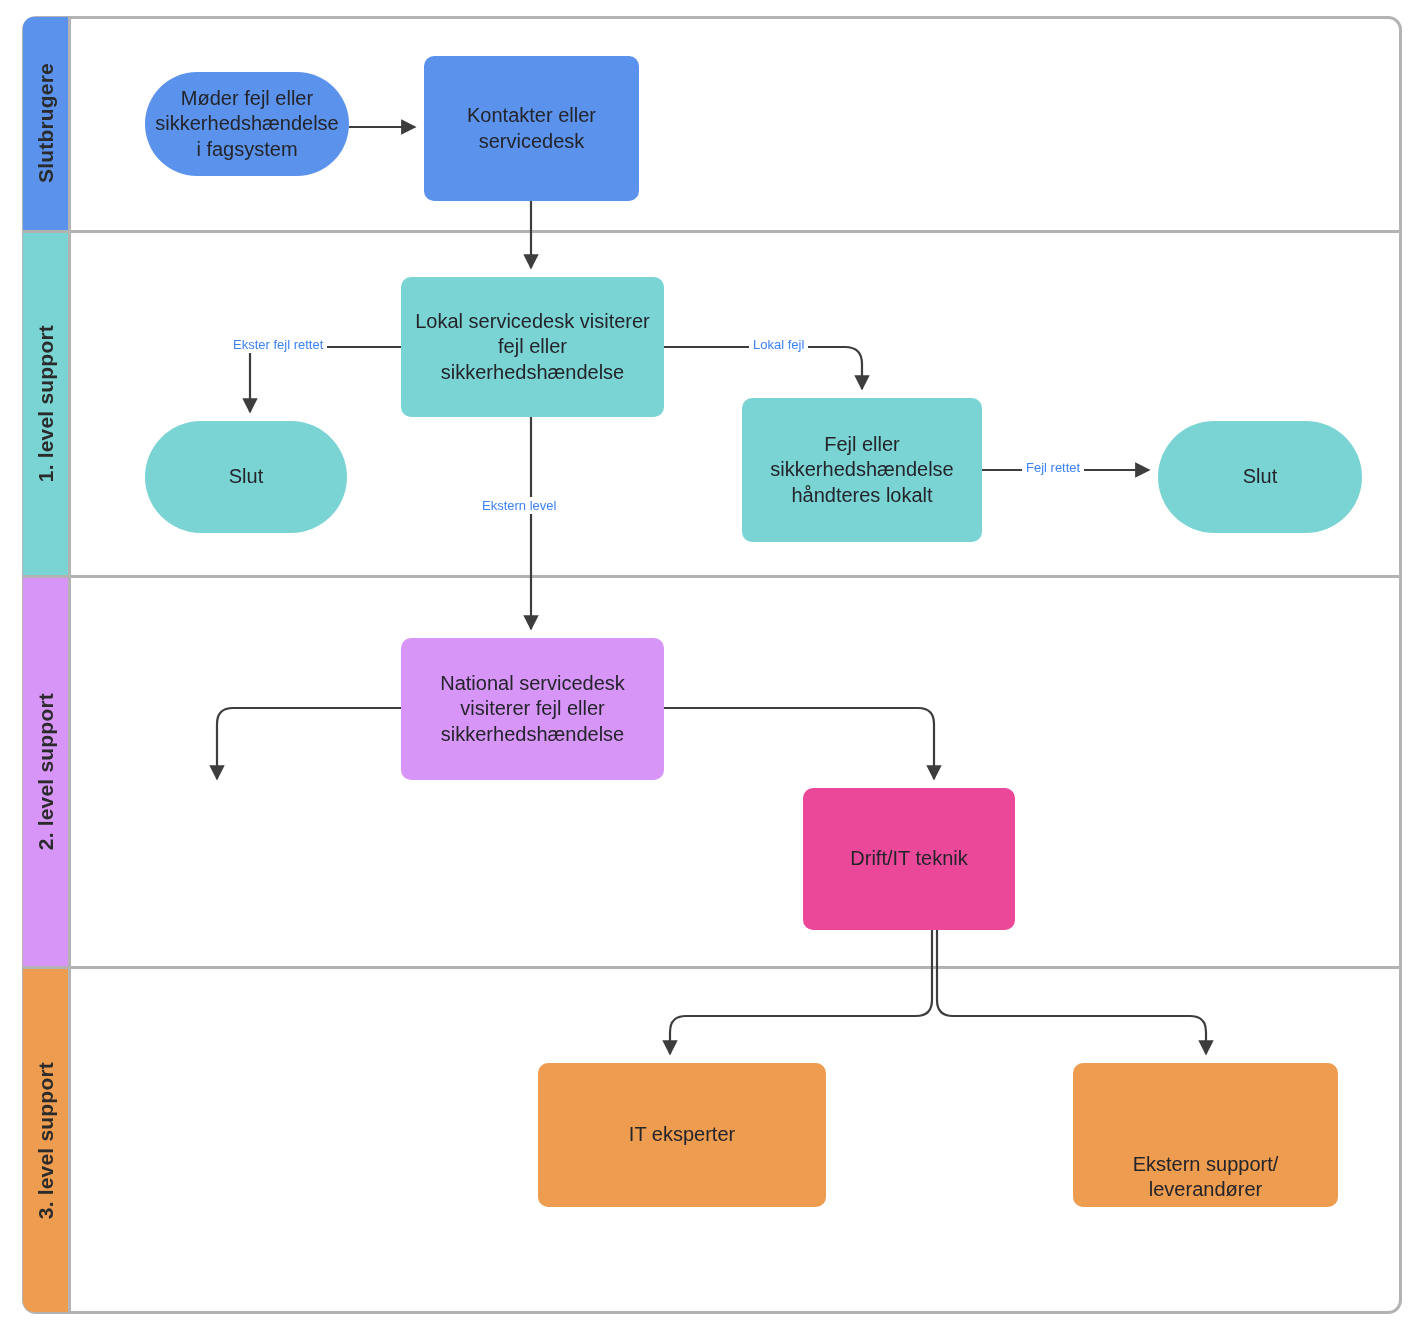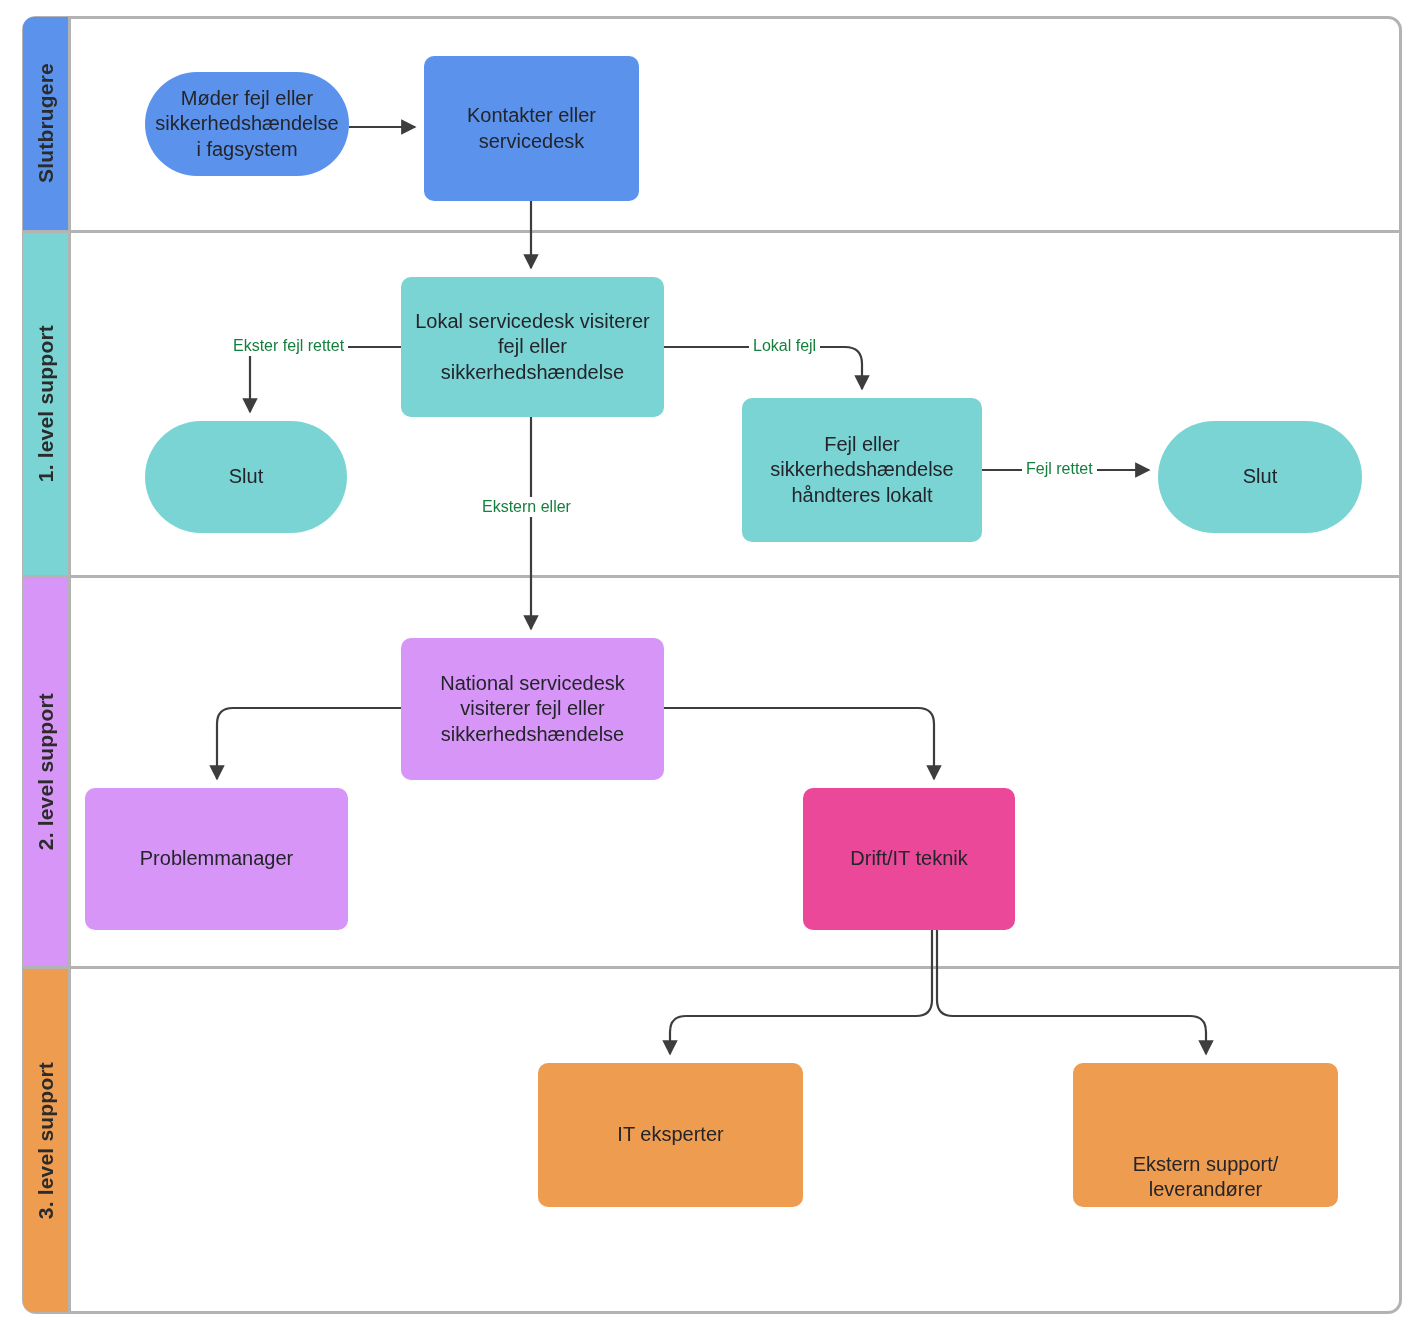--- a/index.html
+++ b/index.html
@@ -73,22 +73,22 @@
     font-size: 20px;
     line-height: 1.28;
     padding: 4px 10px;
   }
   .node.rect { border-radius: 10px; }
   .node.pill { border-radius: 999px; }
   .node-label { white-space: pre-line; }
   
   .edge-label {
     position: absolute;
-    font-size: 16px;
-    color: #15803d;
+    font-size: 13px;
+    color: #3b82f6;
     background: #ffffff;
     padding: 1px 4px;
     white-space: nowrap;
   }
   svg.edges {
     position: absolute;
     left: 0;
     top: 0;
     width: 1420px;
     height: 1332px;
@@ -184,35 +184,32 @@
   <div class="node pill" style="left:1158px;top:421px;width:204px;height:112px;background:#7ad4d4;">
     <span class="node-label">Slut</span>
   </div>
 
   <div class="node rect" style="left:401px;top:638px;width:263px;height:142px;background:#d695f7;">
     <span class="node-label">National servicedesk
 visiterer fejl eller
 sikkerhedshændelse</span>
   </div>
 
-  <div class="node rect" style="left:85px;top:788px;width:263px;height:142px;background:#d695f7;">
-    <span class="node-label">Problemmanager</span>
-  </div>
 
   <div class="node rect" style="left:803px;top:788px;width:212px;height:142px;background:#ec4899;">
     <span class="node-label">Drift/IT teknik</span>
   </div>
 
-  <div class="node rect" style="left:538px;top:1063px;width:265px;height:144px;background:#ee9c4f;">
+  <div class="node rect" style="left:538px;top:1063px;width:288px;height:144px;background:#ee9c4f;">
     <span class="node-label">IT eksperter</span>
   </div>
 
   <div class="node rect" style="left:1073px;top:1063px;width:265px;height:144px;background:#ee9c4f;align-items:flex-end;">
     <span class="node-label">Ekstern support/
 leverandører</span>
   </div>
 
   <div class="edge-label" style="left:229px;top:336px;">Ekster fejl rettet</div>
   <div class="edge-label" style="left:749px;top:336px;">Lokal fejl</div>
-  <div class="edge-label" style="left:478px;top:497px;">Ekstern eller</div>
+  <div class="edge-label" style="left:478px;top:497px;">Ekstern level</div>
   <div class="edge-label" style="left:1022px;top:459px;">Fejl rettet</div>
 
 </div>
 
 </body></html>

